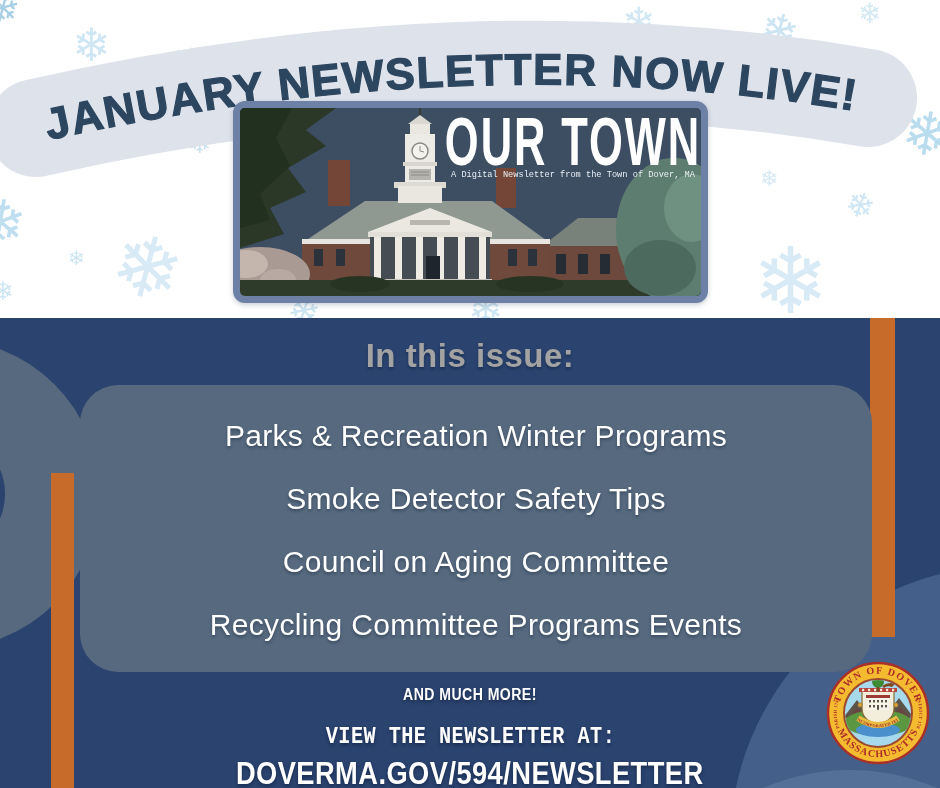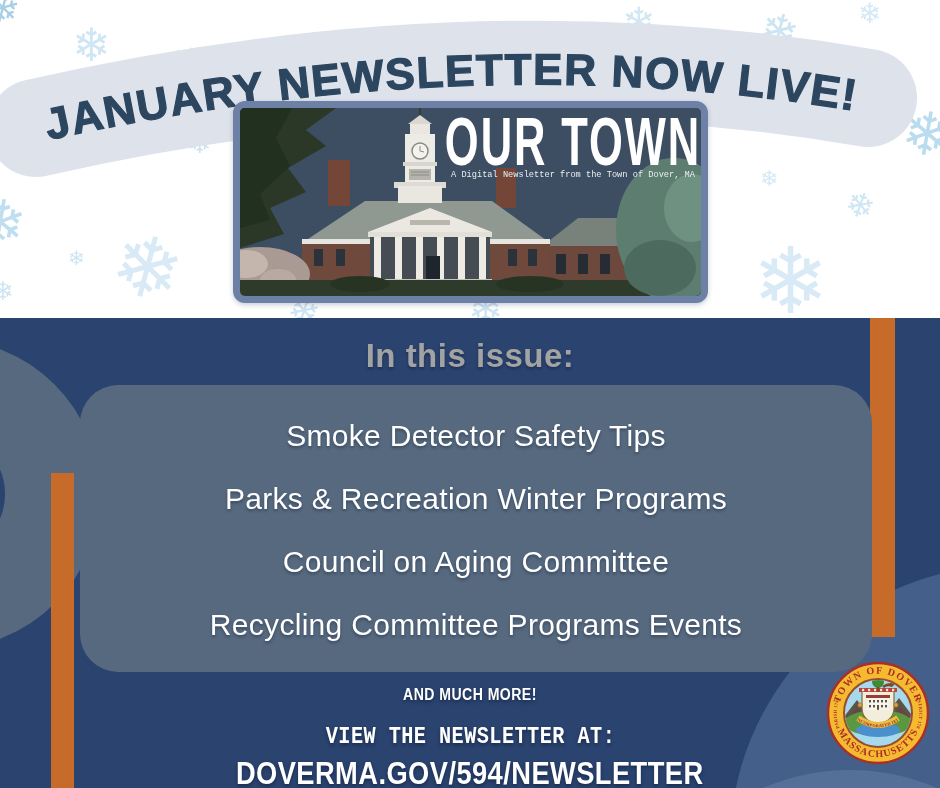--- a/index.html
+++ b/index.html
@@ -165,22 +165,22 @@
   <div class="blue-area">
     <div class="deco-circle-a"></div>
     <div class="deco-circle-b"></div>
     <div class="deco-ring"></div>
     <div class="orange-bar left"></div>
     <div class="orange-bar right"></div>
 
     <div class="issue-heading">In this issue:</div>
 
     <div class="issue-box">
+      <div class="issue-item">Parks &amp; Recreation Winter Programs</div>
       <div class="issue-item">Smoke Detector Safety Tips</div>
-      <div class="issue-item">Parks &amp; Recreation Winter Programs</div>
       <div class="issue-item">Council on Aging Committee</div>
       <div class="issue-item">Recycling Committee Programs Events</div>
     </div>
 
     <div class="footer-line footer-more"><span class="condense" style="display:inline-block">AND MUCH MORE!</span></div>
     <div class="footer-line footer-cta1"><span class="condense" style="display:inline-block">VIEW THE NEWSLETTER AT:</span></div>
     <div class="footer-line footer-cta2"><span class="condense" style="display:inline-block">DOVERMA.GOV/594/NEWSLETTER</span></div>
 
     <svg class="seal" viewBox="0 0 104 104">
       <defs>

